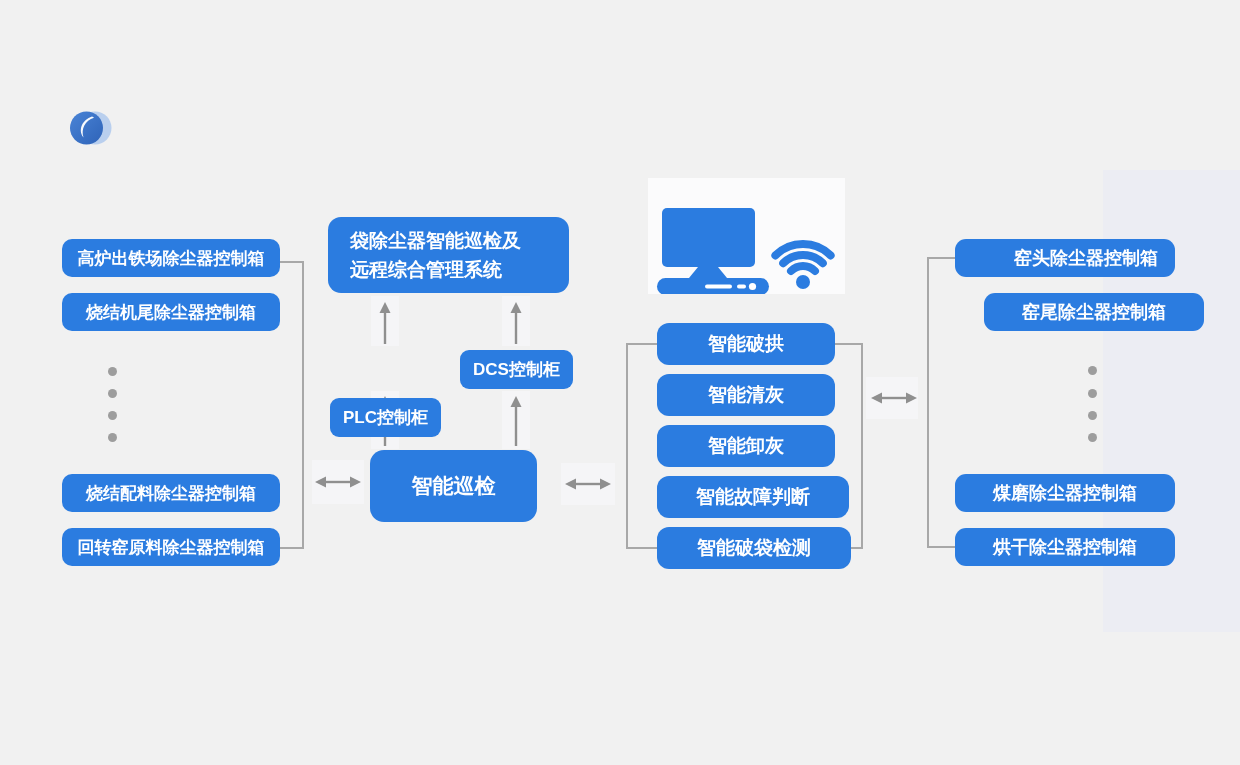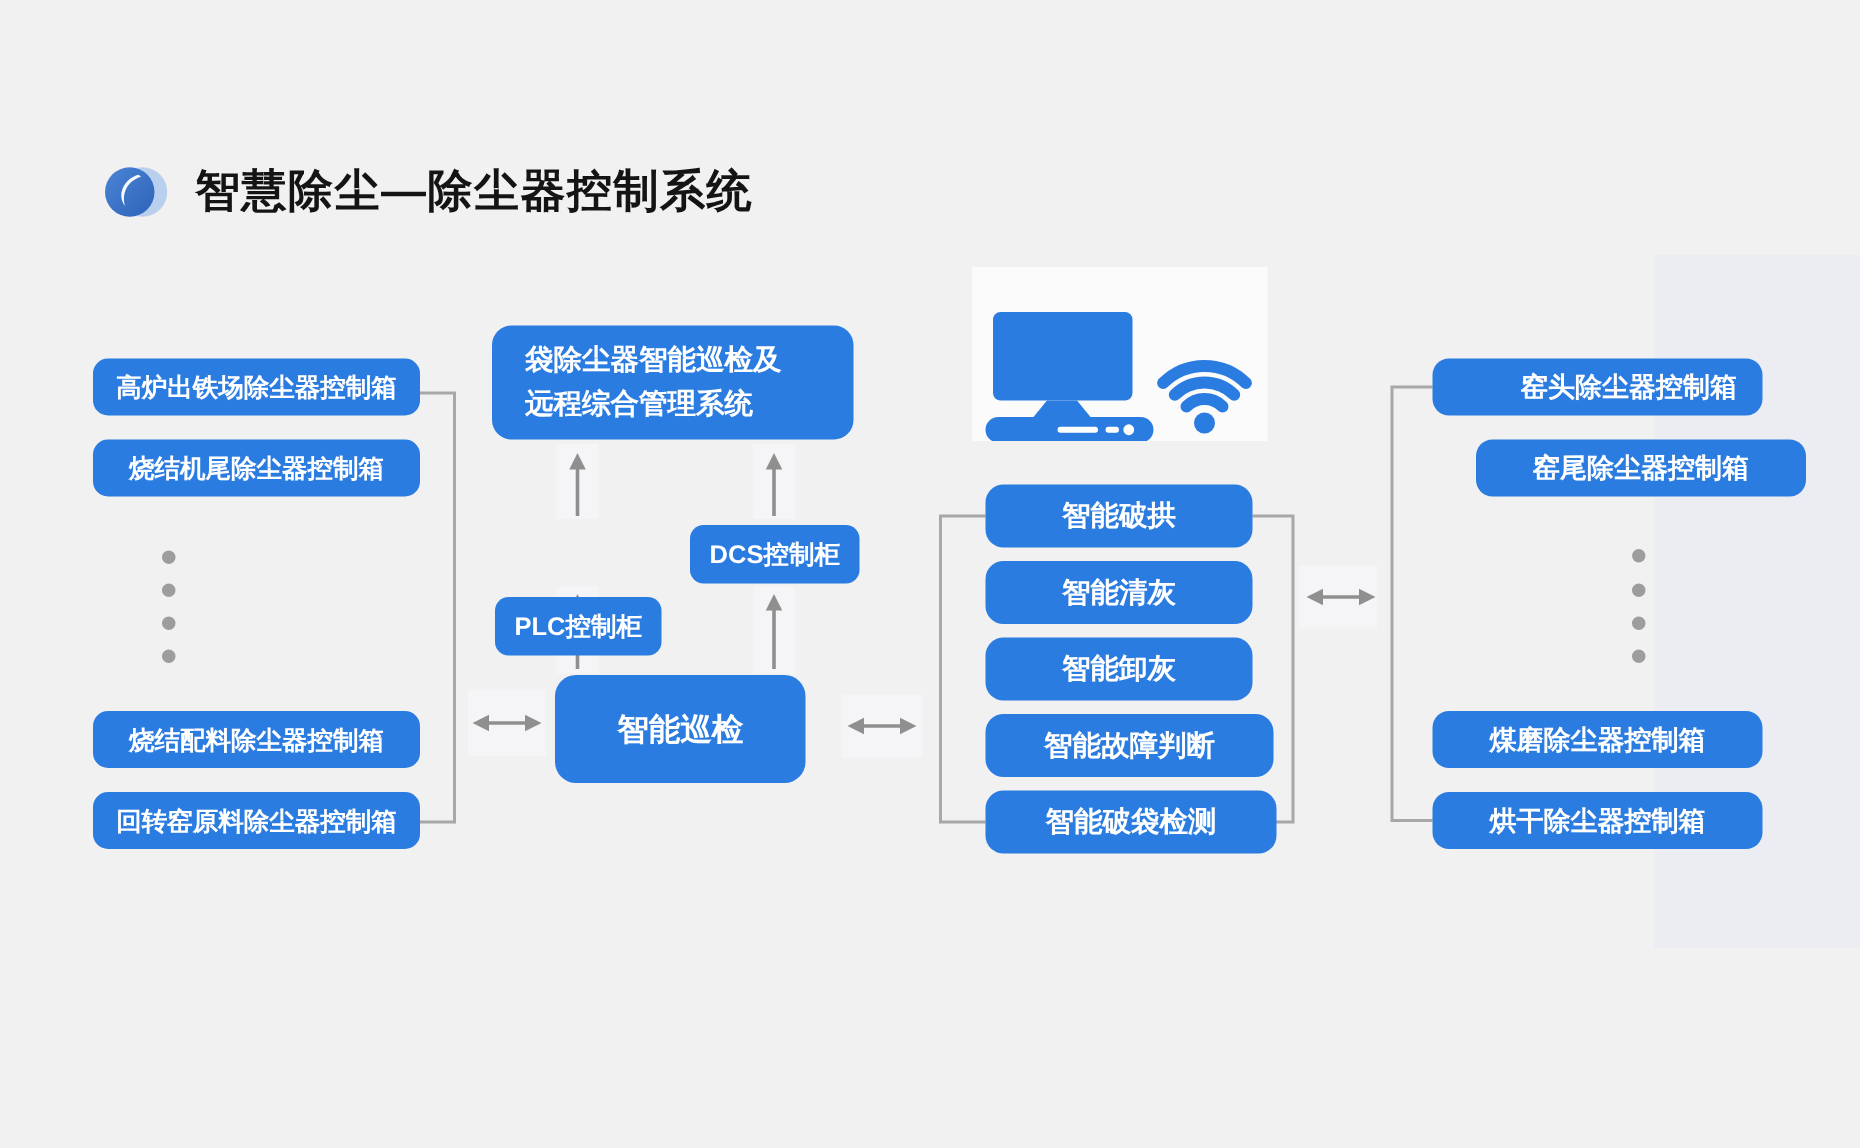--- a/index.html
+++ b/index.html
@@ -58,21 +58,20 @@
     <defs>
       <linearGradient id="lg" x1="0" y1="0" x2="1" y2="1">
         <stop offset="0" stop-color="#4a84d6"></stop>
         <stop offset="1" stop-color="#2e63b8"></stop>
       </linearGradient>
     </defs>
     <circle cx="29" cy="24" r="16.5" fill="#b9cfee"></circle>
     <circle cx="20.5" cy="24" r="16.5" fill="url(#lg)"></circle>
     <path d="M26,12.5 C16.5,15.5 11.5,26 17.5,33.5 C14.8,25 19,16.5 28,13.8 C27.5,13.2 26.8,12.7 26,12.5 Z" fill="#ffffff" opacity="0.96"></path>
   </svg>
-  <h1 class="page-title">智慧除尘—除尘器控制系统</h1>
 </div>
 
 <svg class="connectors" width="1240" height="765">
   <g class="strips">
     <rect x="371" y="296" width="28" height="50"></rect>
     <rect x="502" y="296" width="28" height="50"></rect>
     <rect x="371" y="391" width="28" height="58"></rect>
     <rect x="502" y="391" width="28" height="58"></rect>
     <rect x="312" y="460" width="52" height="44"></rect>
     <rect x="561" y="463" width="54" height="42"></rect>

